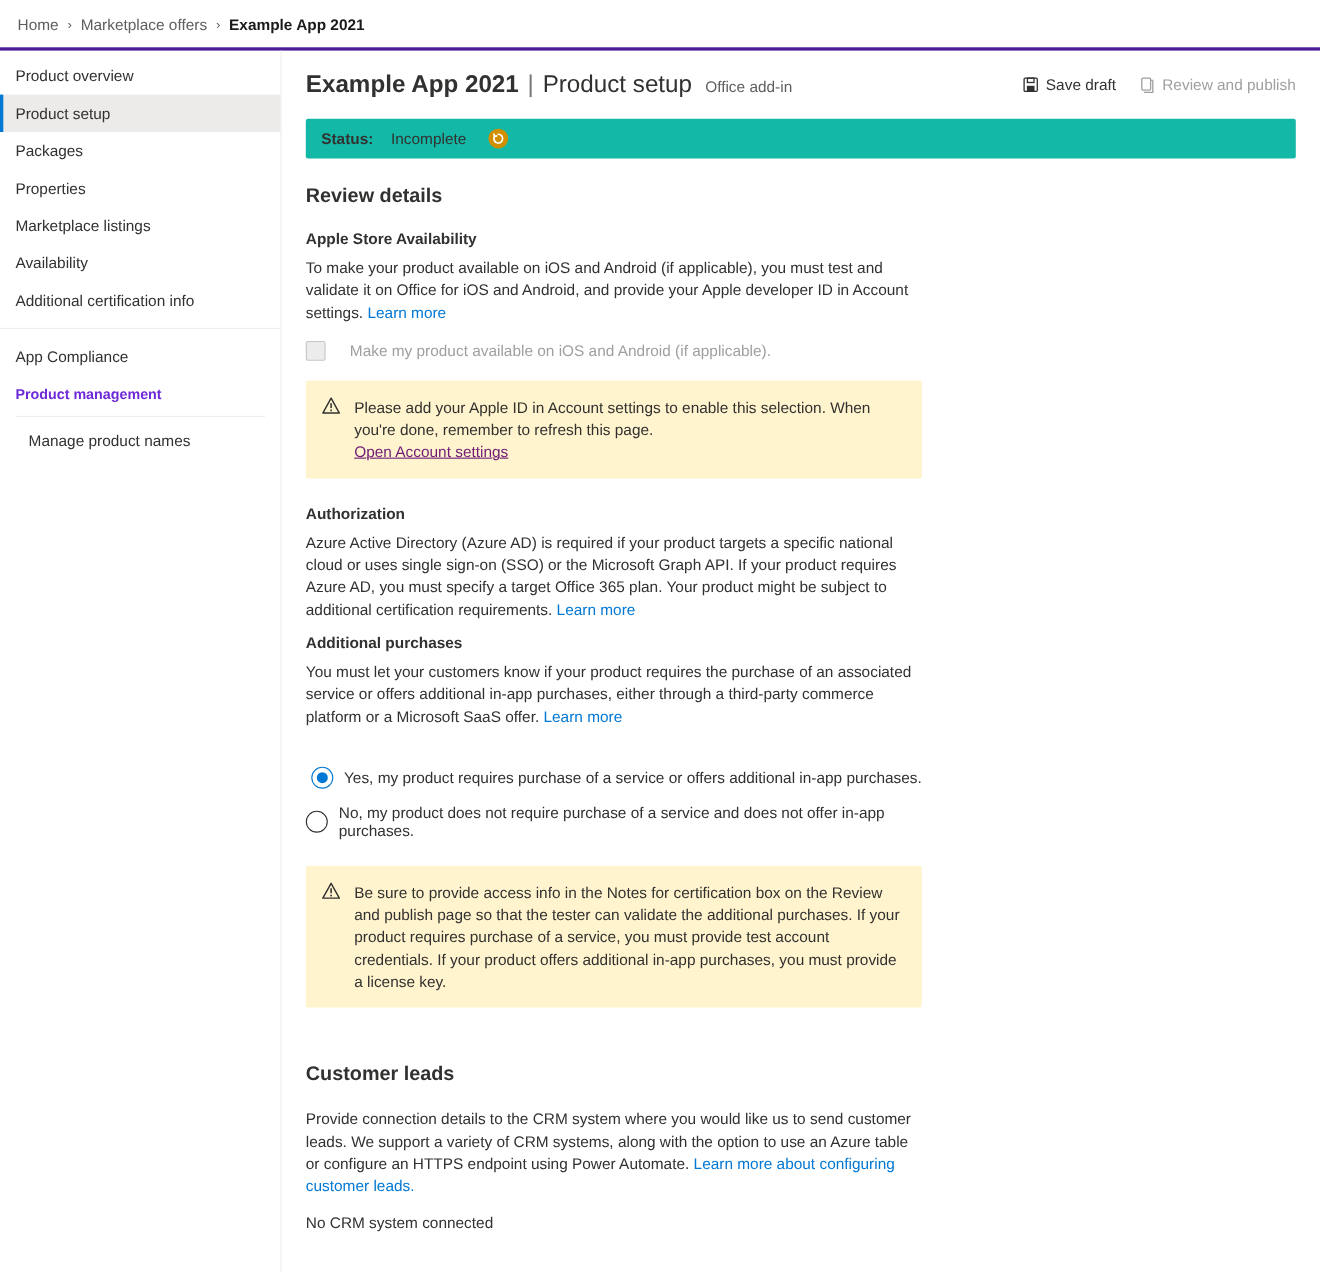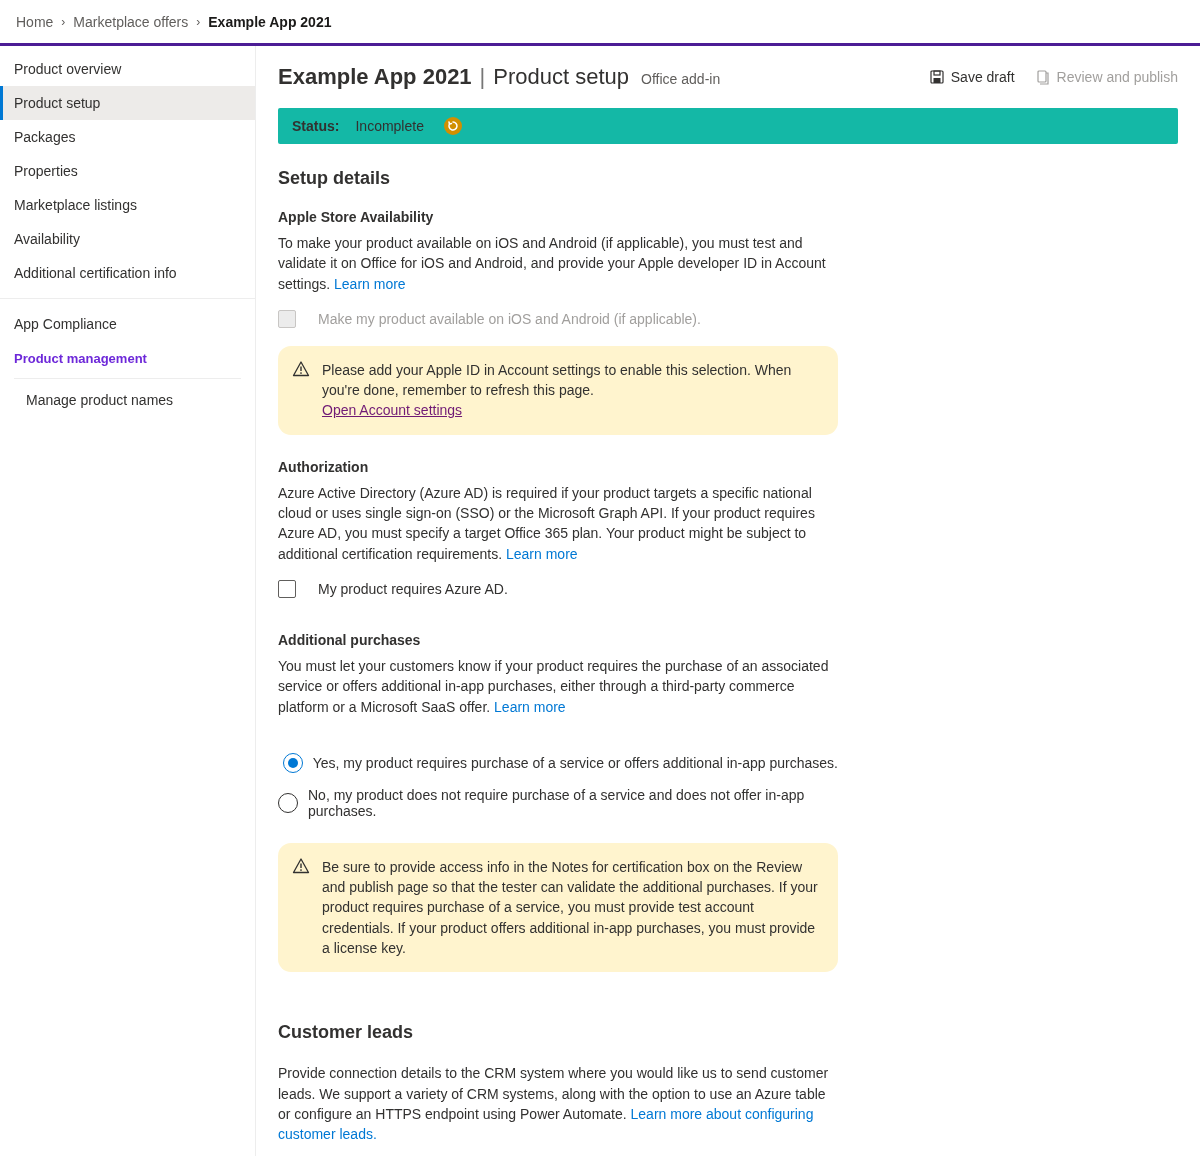--- a/index.html
+++ b/index.html
@@ -110,21 +110,21 @@
     display: inline-flex; align-items: center; justify-content: center;
     background: #fff;
     cursor: pointer;
     flex-shrink: 0;
   }
   .chk.disabled { background: #ececec; border-color: #c8c6c4; cursor: default; }
   .chk-label.disabled { color: #a19f9d; }
 
   .notice {
     background: #fff4ce;
-    border-radius: 13px;
+    border-radius: 2px;
     padding: 14px 14px 14px 44px;
     position: relative;
     font-size: 14px;
     line-height: 1.45;
     margin-bottom: 24px;
     color: #323130;
   }
   .notice .warn-icn {
     position: absolute; left: 14px; top: 14px;
     width: 18px; height: 18px;
@@ -213,21 +213,21 @@
       <span class="status-icon">
         <svg width="12" height="12" viewBox="0 0 12 12">
             <path d="M6 2 A4 4 0 1 1 2.5 4" fill="none" stroke="#fff" stroke-width="1.5" stroke-linecap="round"></path>
             <path d="M2 2 L2.5 4 L4.5 3.5" fill="none" stroke="#fff" stroke-width="1.5" stroke-linecap="round"></path>
           </svg>
       </span>
     </div>
 
     <div class="content">
 
-      <h2 class="section">Setup details</h2>
+      <h2 class="section">Review details</h2>
 
       <h3 class="subsection">Apple Store Availability</h3>
       <p class="body">
         <span>To make your product available on iOS and Android (if applicable), you must test and validate it on Office for iOS and Android, and provide your Apple developer ID in Account settings. </span><a>Learn more</a>
       </p>
       <div class="checkbox-row">
         <span class="chk disabled"></span>
         <span class="chk-label disabled">Make my product available on iOS and Android (if applicable).</span>
       </div>
       <div class="notice">
@@ -239,24 +239,20 @@
             </svg>
         </span>
         <span>Please add your Apple ID in Account settings to enable this selection. When you're done, remember to refresh this page.</span><br>
         <a>Open Account settings</a>
       </div>
 
       <h3 class="subsection">Authorization</h3>
       <p class="body">
         <span>Azure Active Directory (Azure AD) is required if your product targets a specific national cloud or uses single sign-on (SSO) or the Microsoft Graph API. If your product requires Azure AD, you must specify a target Office 365 plan. Your product might be subject to additional certification requirements. </span><a>Learn more</a>
       </p>
-      <div class="checkbox-row space-lg">
-        <span class="chk"></span>
-        <span>My product requires Azure AD.</span>
-      </div>
 
       <h3 class="subsection">Additional purchases</h3>
       <p class="body">
         <span>You must let your customers know if your product requires the purchase of an associated service or offers additional in-app purchases, either through a third-party commerce platform or a Microsoft SaaS offer. </span><a>Learn more</a>
       </p>
       <div style="height:10px"></div>
       <div class="radio-row">
         <span class="radio checked"></span>
         <span>Yes, my product requires purchase of a service or offers additional in-app purchases.</span>
       </div>

